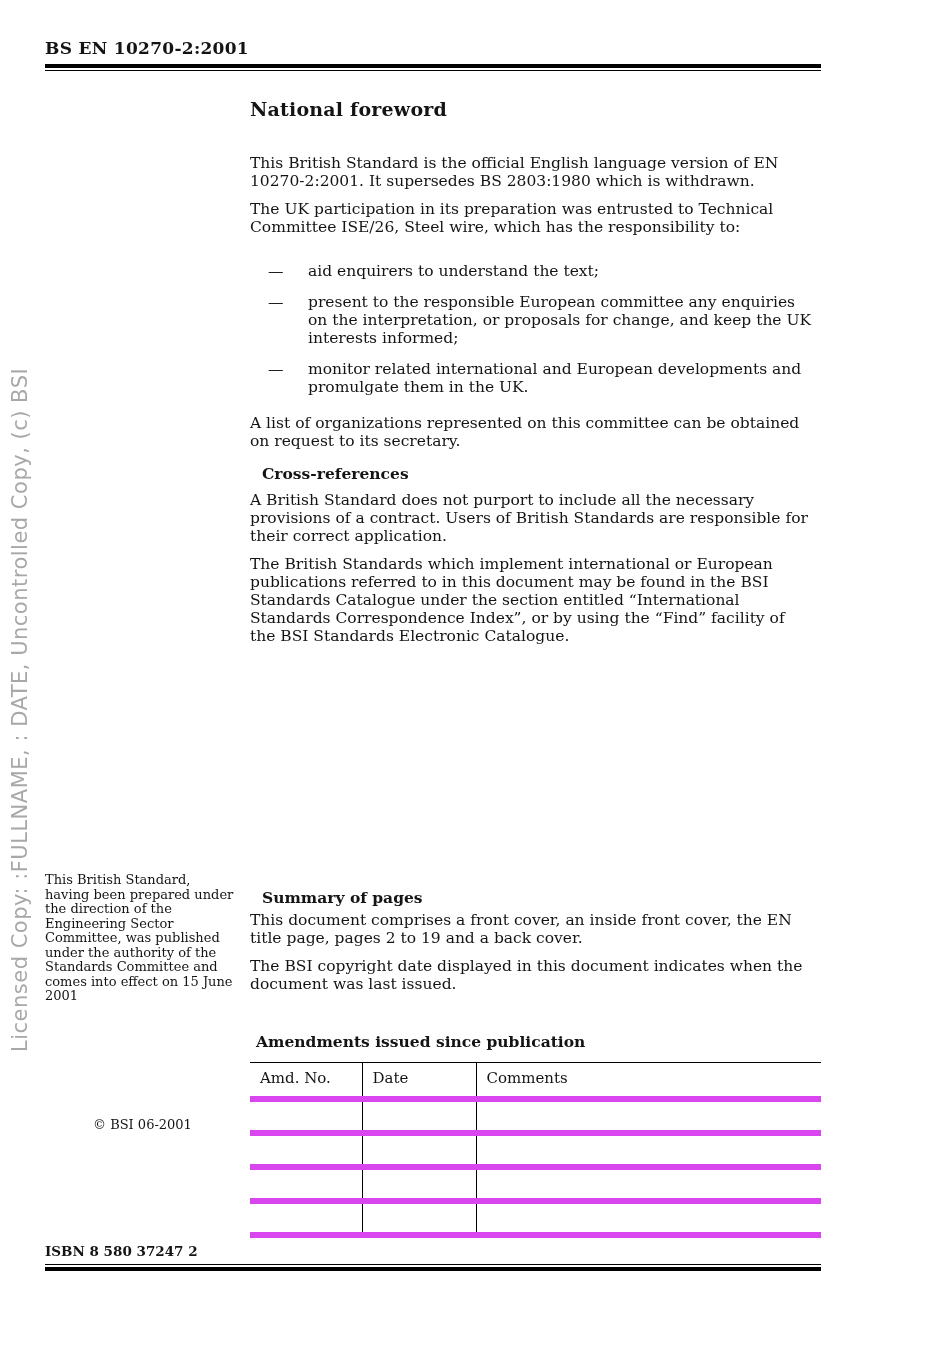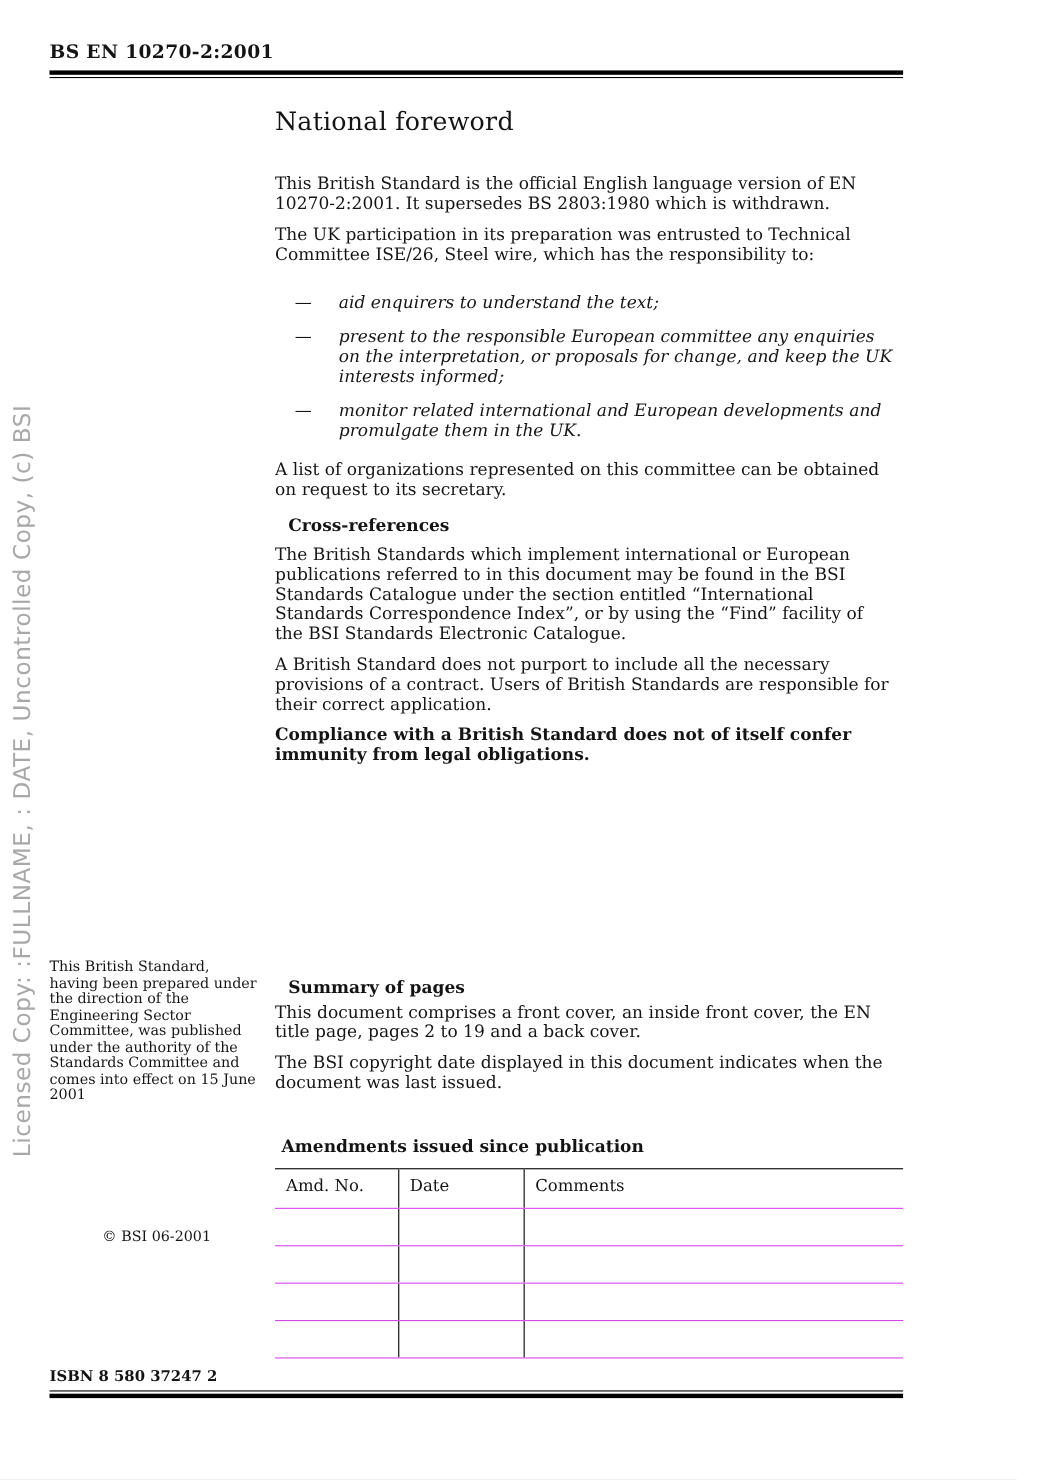--- a/index.html
+++ b/index.html
@@ -46,22 +46,22 @@
   .rule-bottom .thin { margin-top: 0; margin-bottom: 2px; }
 
   
   .main-col {
     position: absolute;
     left: 250px;
     top: 98px;
     width: 571px;
   }
   .page-title {
-    font-size: 23px;
-    font-weight: normal;
+    font-size: 19px;
+    font-weight: bold;
     margin: 0 0 34px 0;
     letter-spacing: 0.2px;
   }
   .para {
     font-size: 15.5px;
     line-height: 18px;
     margin: 0 12px 10px 0;
   }
   .para.bold { font-weight: bold; }
   .subhead {
@@ -74,21 +74,21 @@
     display: flex;
     margin: 0 0 13px 0;
     font-size: 15.5px;
     line-height: 18px;
   }
   .dash-item .dash {
     width: 40px;
     padding-left: 18px;
     flex: 0 0 58px;
   }
-  .dash-item .dash-text { flex: 1 1 auto; padding-right: 6px; font-style: italic; }
+  .dash-item .dash-text { flex: 1 1 auto; padding-right: 6px; }
 
   
   .side-note {
     position: absolute;
     left: 45px;
     top: 873px;
     width: 190px;
     font-size: 13px;
     line-height: 14.5px;
   }
@@ -126,21 +126,21 @@
   }
   .amendments-table {
     position: absolute;
     left: 250px;
     top: 1062px;
     width: 571px;
     border-collapse: collapse;
     font-size: 15px;
   }
   .amendments-table td, .amendments-table th {
-    border-bottom: 1px solid #d946ef;
+    border-bottom: 6px solid #d946ef;
     padding: 6px 10px;
     text-align: left;
     font-weight: normal;
     vertical-align: top;
   }
   .amendments-table tr.head td { border-top: 1px solid #000; height: 36px; }
   .amendments-table tr.body td { height: 34px; }
   .amendments-table td.c2, .amendments-table td.c3 { border-left: 1px solid #000; }
   .amendments-table col.c1 { width: 112px; }
   .amendments-table col.c2 { width: 114px; }
@@ -176,23 +176,22 @@
       </li>
       <li class="dash-item">
         <span class="dash">—</span>
         <span class="dash-text">monitor related international and European developments and promulgate them in the UK.</span>
       </li>
     </ul>
 
     <p class="para">A list of organizations represented on this committee can be obtained on request to its secretary.</p>
 
     <div class="subhead">Cross-references</div>
+    <p class="para">A British Standard does not purport to include all the necessary provisions of a contract. Users of British Standards are responsible for their correct application.</p>
     <p class="para">The British Standards which implement international or European publications referred to in this document may be found in the BSI Standards Catalogue under the section entitled “International Standards Correspondence Index”, or by using the “Find” facility of the BSI Standards Electronic Catalogue.</p>
-    <p class="para">A British Standard does not purport to include all the necessary provisions of a contract. Users of British Standards are responsible for their correct application.</p>
-    <p class="para bold">Compliance with a British Standard does not of itself confer immunity from legal obligations.</p>
   </div>
 
   <div class="side-note">This British Standard, having been prepared under the direction of the Engineering Sector Committee, was published under the authority of the Standards Committee and comes into effect on 15 June 2001</div>
   <div class="copyright">© BSI 06-2001</div>
 
   <div class="summary-block">
     <div class="subhead">Summary of pages</div>
     <p class="para">This document comprises a front cover, an inside front cover, the EN title page, pages 2 to 19 and a back cover.</p>
     <p class="para">The BSI copyright date displayed in this document indicates when the document was last issued.</p>
   </div>

